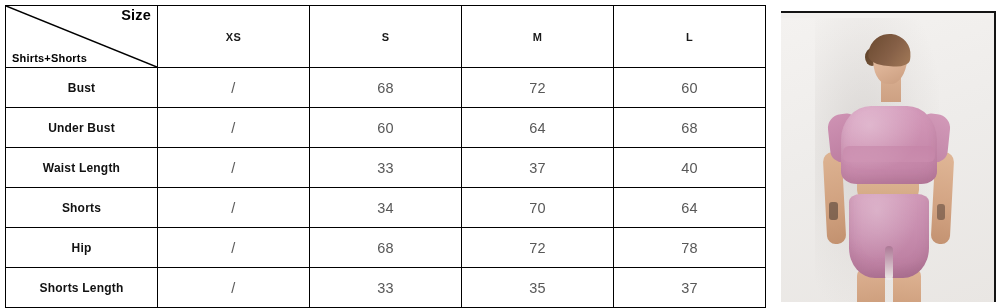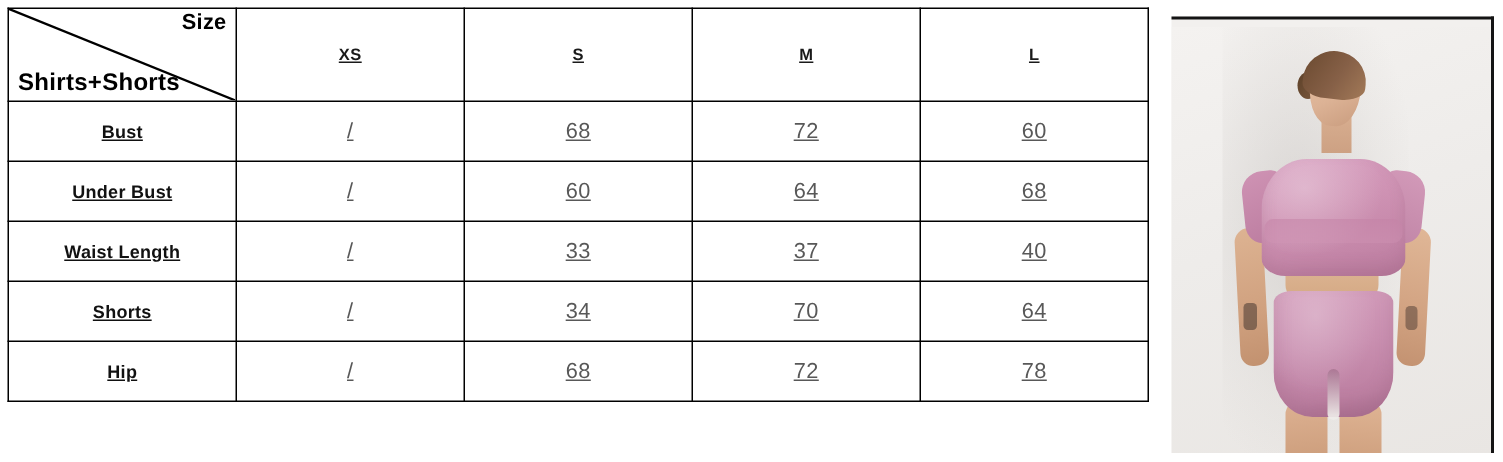--- a/index.html
+++ b/index.html
@@ -34,21 +34,20 @@
     border-collapse: collapse;
     table-layout: fixed;
     width: 760px;
   }
   table.size-table td,
   table.size-table th {
     border: 1.6px solid #000000;
     text-align: center;
     vertical-align: middle;
     padding: 0;
-    text-decoration: underline;
   }
   col.c-label { width: 152px; }
   col.c-size  { width: 152px; }
 
   .hdr-row { height: 61px; }
   .data-row { height: 40px; }
 
   
   .corner-cell {
     position: relative;
@@ -70,21 +69,21 @@
     font-size: 14.5px;
     font-weight: 700;
     color: #000;
     line-height: 1.2;
     letter-spacing: 0.2px;
   }
   .corner-cat {
     position: absolute;
     left: 6px;
     bottom: 2px;
-    font-size: 16px;
+    font-size: 11px;
     font-weight: 700;
     color: #000;
     line-height: 1.2;
     letter-spacing: 0.2px;
     text-align: center;
   }
 
   .size-head {
     font-size: 11px;
     font-weight: 700;
@@ -360,20 +359,27 @@
         </tr>
 
         <tr class="data-row">
           <td class="row-label">Hip</td>
           <td class="cell-val">/</td>
           <td class="cell-val">68</td>
           <td class="cell-val">72</td>
           <td class="cell-val">78</td>
         </tr>
 
+        <tr class="data-row">
+          <td class="row-label">Shorts Length</td>
+          <td class="cell-val">/</td>
+          <td class="cell-val">33</td>
+          <td class="cell-val">35</td>
+          <td class="cell-val">37</td>
+        </tr>
 
       </tbody>
     </table>
   </div>
 
   <div class="photo-frame">
     <div class="photo-inner">
       <div class="wall-shadow"></div>
       <div class="model">
         <div class="hair-bun"></div>

